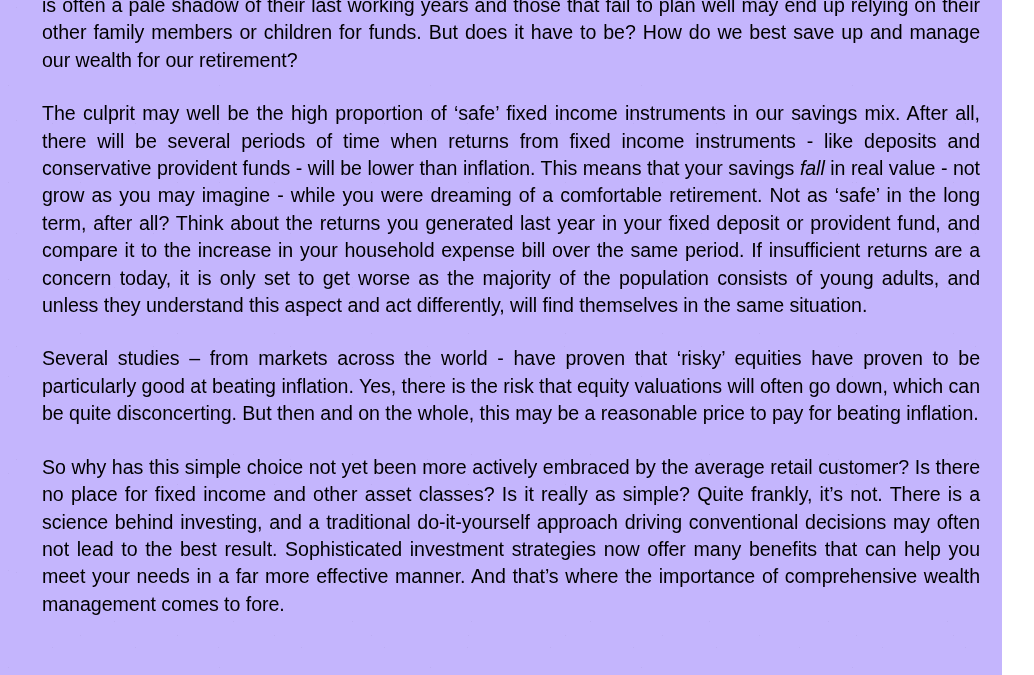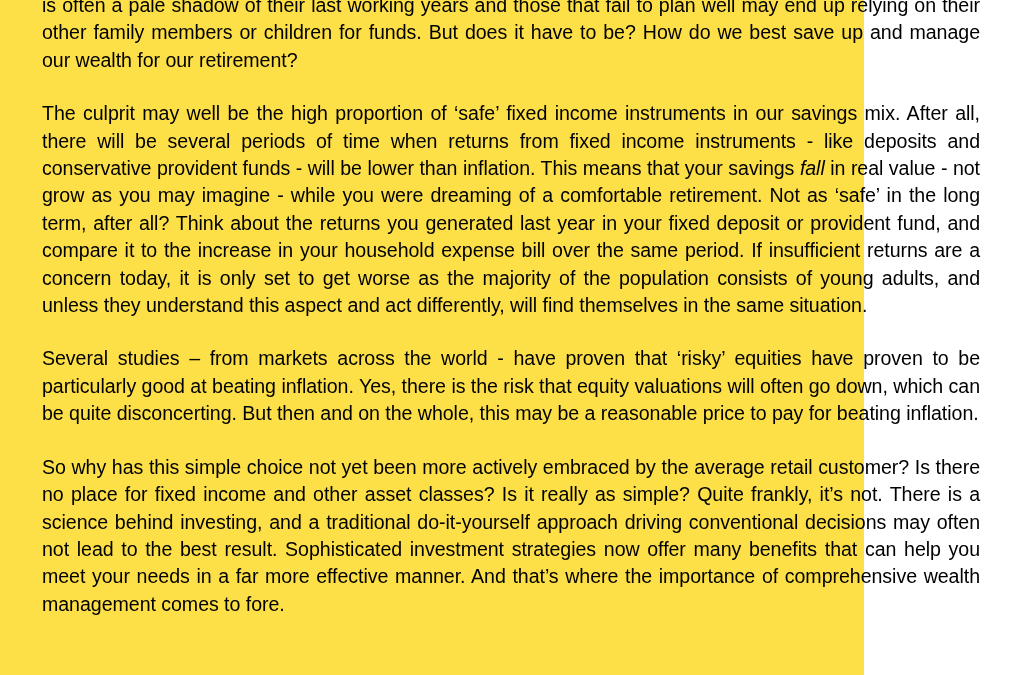--- a/index.html
+++ b/index.html
@@ -12,23 +12,23 @@
     width: 1034px;
     height: 675px;
     overflow: hidden;
     font-family: "Liberation Sans", "DejaVu Sans", sans-serif;
     color: #000000;
     -webkit-font-smoothing: antialiased;
   }
 
   .page {
     position: relative;
-    width: 864px;
+    width: 1002px;
     height: 675px;
-    background: #fde047;
+    background: #c4b5fd;
     box-sizing: border-box;
   }
 
   
   .text-column {
     position: absolute;
     left: 42px;
     top: -8px;
     width: 938px;
   }

